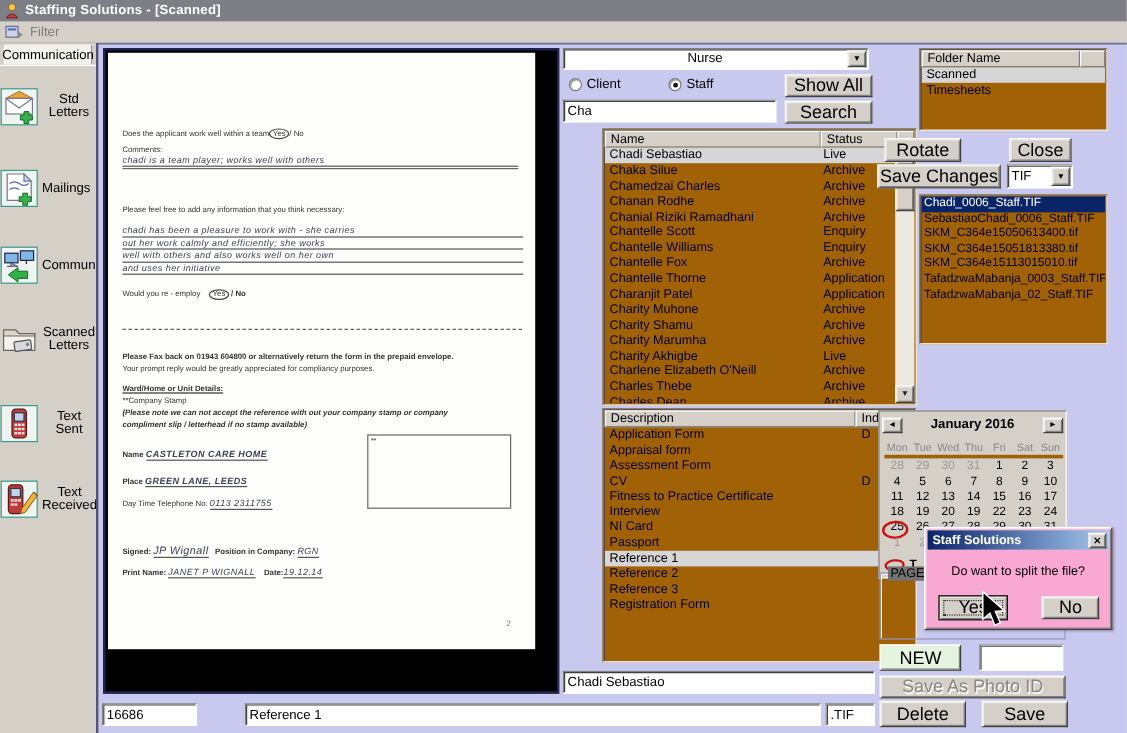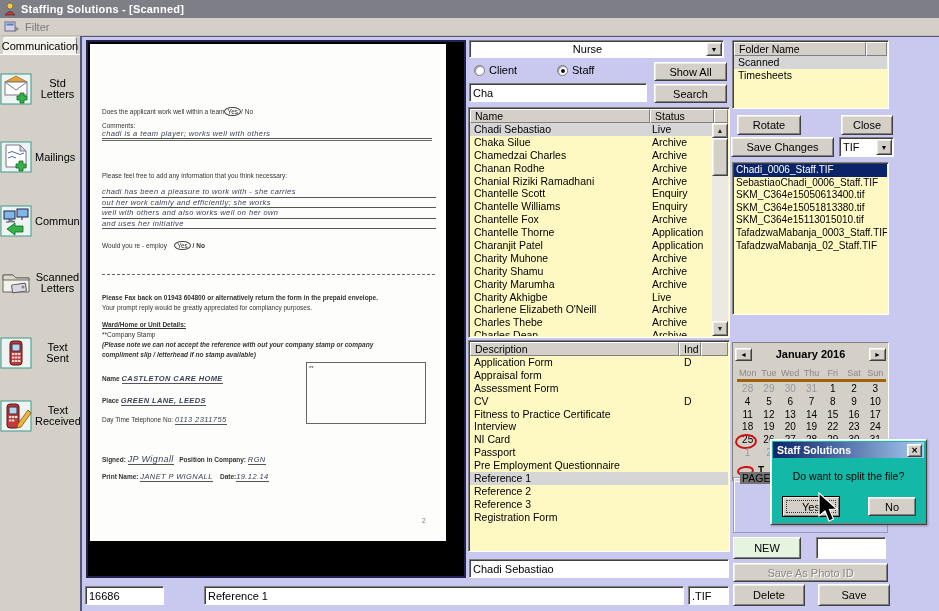--- a/index.html
+++ b/index.html
@@ -1,21 +1,21 @@
 <!DOCTYPE html>
 <html><head>
 <meta charset="utf-8">
 <style>
   * { margin:0; padding:0; box-sizing:border-box; }
   html,body { width:939px; height:611px; overflow:hidden; }
   body { position:relative; font-family:"Liberation Sans", sans-serif; font-size:11px; background:#d4d0c8; color:#000; }
 
   
   .raised { background:#d4d0c8; border:1px solid; border-color:#ffffff #404040 #404040 #ffffff; box-shadow:inset 1px 1px 0 #ecebe5, inset -1px -1px 0 #808080; }
-  .btn { position:absolute; display:flex; align-items:center; justify-content:center; cursor:default; font-size:11px; }
+  .btn { position:absolute; display:flex; align-items:center; justify-content:center; cursor:default; font-size:15px; }
   .txt { position:absolute; border:1px solid; border-color:#808080 #ffffff #ffffff #808080; box-shadow:inset 1px 1px 0 #404040; background:#fff; font-family:"Liberation Sans",sans-serif; font-size:11px; padding:1px 3px; outline:none; }
 
   
   #titlebar { position:absolute; left:0; top:0; width:939px; height:18px; background:#7e7e86; display:flex; align-items:center; gap:4px; padding-left:3px; }
   #titlebar .t-text { color:#fff; font-weight:bold; font-size:11px; letter-spacing:.2px; }
   #menubar { position:absolute; left:0; top:18px; width:939px; height:18px; background:#d4d0c8; display:flex; align-items:center; gap:5px; padding-left:4px; border-bottom:1px solid #c0bcb4; }
   #menubar .m-filter { color:#7c7c7c; }
   #tab-comm { position:absolute; left:3px; top:37px; width:74px; height:17px; background:#f2f1ec; border:1px solid; border-color:#ffffff #808080 transparent #ffffff; border-radius:3px 3px 0 0; display:flex; align-items:center; justify-content:center; font-size:11px; }
 
   
@@ -33,21 +33,21 @@
   #page .lab { position:absolute; font-size:6.5px; color:#333; white-space:nowrap; }
   #page .bold { font-weight:bold; }
   #page .hw { position:absolute; font-size:7.5px; font-style:italic; color:#3c4258; letter-spacing:.4px; white-space:nowrap; }
   #page .uline { border-bottom:1px solid #555; }
   #page .rule { position:absolute; border-bottom:1px solid #666; }
   .circle-yes { border:1px solid #444; border-radius:50%; padding:0 2px; }
   #stamp-box { position:absolute; left:216px; top:318px; width:120px; height:62px; border:1px solid #666; font-size:6px; padding:2px; color:#333; }
   #page-num { position:absolute; left:332px; top:473px; font-size:6.5px; color:#777; }
 
   
-  .lv { position:absolute; background:#fef9c3; border:1px solid; border-color:#808080 #ffffff #ffffff #808080; box-shadow:inset 1px 1px 0 #404040; overflow:hidden; }
+  .lv { position:absolute; background:#a16207; border:1px solid; border-color:#808080 #ffffff #ffffff #808080; box-shadow:inset 1px 1px 0 #404040; overflow:hidden;margin-left:34px; }
   .lv-head { position:absolute; left:1px; top:1px; right:1px; height:14px; display:flex; }
   .lv-hcell { background:#d4d0c8; border:1px solid; border-color:#ffffff #808080 #808080 #ffffff; font-size:10.5px; padding:0 4px; display:flex; align-items:center; overflow:hidden; }
   .lv-body { position:absolute; left:1px; right:1px; overflow:hidden; }
   .lv-row { position:relative; height:12.9px; line-height:12.9px; font-size:10.5px; white-space:nowrap; cursor:default; }
   .lv-row.selected { background:#d6d6d6; }
   .lv-row.selblue { background:#0a246a; color:#fff; }
 
   
   .scroll { position:absolute; width:16px; background:#ece9e2; }
   .sc-btn { position:absolute; left:0; width:16px; height:15px; font-size:7px; display:flex; align-items:center; justify-content:center; color:#222; }
@@ -75,21 +75,21 @@
   .cal-cell.muted { color:#999; }
   .cal-cell.circled::after { content:""; position:absolute; left:-2px; top:0px; width:18px; height:11px; border:2px solid #cf1010; border-radius:50%; transform:rotate(-4deg); }
   #cal-today { position:absolute; left:4px; top:122px; display:flex; align-items:center; gap:4px; font-size:10px; font-weight:bold; }
   .today-ring { width:17px; height:10px; border:2px solid #cf1010; border-radius:50%; transform:rotate(-6deg); }
 
   
   #page-group { position:absolute; left:733px; top:477px; width:155px; height:56px; border:1px solid #9a98c2; box-shadow:inset 1px 1px 0 #ffffff; }
   #page-group-label { position:absolute; left:6px; top:-6px; background:#737373; padding:0 2px; font-size:10.5px; }
 
   
-  #dialog { position:absolute; left:770px; top:439px; width:157px; height:86px; background:#14b8a6; border:1px solid; border-color:#ffffff #404040 #404040 #ffffff; box-shadow:inset 1px 1px 0 #ecebe5, inset -1px -1px 0 #808080, 1px 1px 2px rgba(0,0,0,.3); z-index:10; }
+  #dialog { position:absolute; left:770px; top:439px; width:157px; height:86px; background:#f9a8d4; border:1px solid; border-color:#ffffff #404040 #404040 #ffffff; box-shadow:inset 1px 1px 0 #ecebe5, inset -1px -1px 0 #808080, 1px 1px 2px rgba(0,0,0,.3); z-index:10; }
   #dlg-title { position:absolute; left:2px; top:2px; right:2px; height:16px; background:linear-gradient(to right,#0a246a,#a6caf0); display:flex; align-items:center; padding-left:4px; }
   #dlg-title .d-text { color:#fff; font-weight:bold; font-size:10.5px; }
   #dlg-close { position:absolute; right:4px; top:4px; width:15px; height:13px; font-size:8px; font-weight:bold; display:flex; align-items:center; justify-content:center; }
   #dlg-msg { position:absolute; left:0; top:30px; width:100%; text-align:center; font-size:10.5px; }
   #dlg-yes { left:11px; top:56px; width:58px; height:21px; border:1px solid #000; outline:1px dotted #333; outline-offset:-5px; }
   #dlg-no { left:97px; top:57px; width:48px; height:19px; }
 
   
   #cursor { position:absolute; left:816px; top:492px; z-index:30; }
 
@@ -405,24 +405,20 @@
       <div class="lv-row">
         <span style="position:absolute; left:4px; width:200px; overflow:hidden;">NI Card</span>
         <span style="position:absolute; left:214px;"></span>
       </div>
 
       <div class="lv-row">
         <span style="position:absolute; left:4px; width:200px; overflow:hidden;">Passport</span>
         <span style="position:absolute; left:214px;"></span>
       </div>
 
-      <div class="lv-row">
-        <span style="position:absolute; left:4px; width:200px; overflow:hidden;">Pre Employment Questionnaire</span>
-        <span style="position:absolute; left:214px;"></span>
-      </div>
 
       <div class="lv-row selected">
         <span style="position:absolute; left:4px; width:200px; overflow:hidden;">Reference 1</span>
         <span style="position:absolute; left:214px;"></span>
       </div>
 
       <div class="lv-row">
         <span style="position:absolute; left:4px; width:200px; overflow:hidden;">Reference 2</span>
         <span style="position:absolute; left:214px;"></span>
       </div>
@@ -459,21 +455,21 @@
 </div>
 
 <div class="btn raised" style="left:737px; top:115px; width:64px; height:20px;">Rotate</div>
 <div class="btn raised" style="left:841px; top:115px; width:52px; height:20px;">Close</div>
 <div class="btn raised" style="left:731px; top:137px; width:103px; height:20px;">Save Changes</div>
 <div class="combo" style="left:839px; top:137px; width:55px; height:20px;">
   <span class="c-val" style="text-align:left; padding-left:3px;">TIF</span>
   <span class="c-arrow raised">▼</span>
 </div>
 
-<div class="lv" style="left:732px; top:162px; width:157px; height:153px;">
+<div class="lv" style="left:732px; top:162px; width:157px; height:125px;">
   <div class="lv-body" style="top:1px; bottom:1px;">
 
       <div class="lv-row file-row selblue">
         <span>Chadi_0006_Staff.TIF</span>
       </div>
 
       <div class="lv-row file-row">
         <span>SebastiaoChadi_0006_Staff.TIF</span>
       </div>
 

